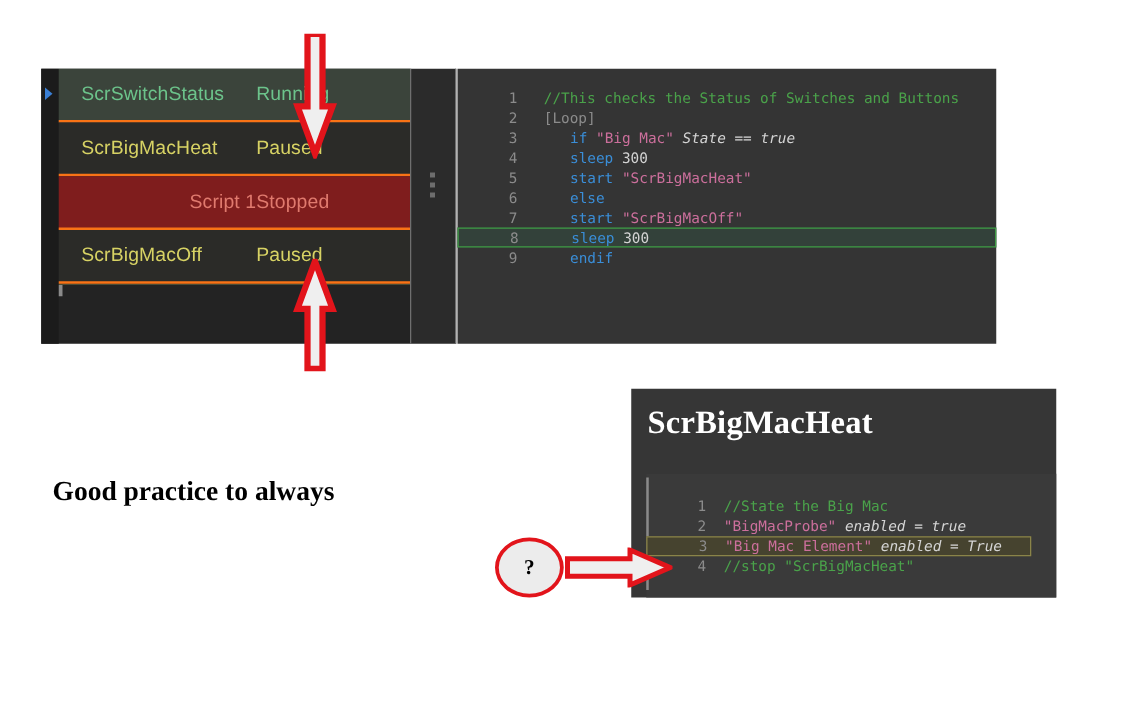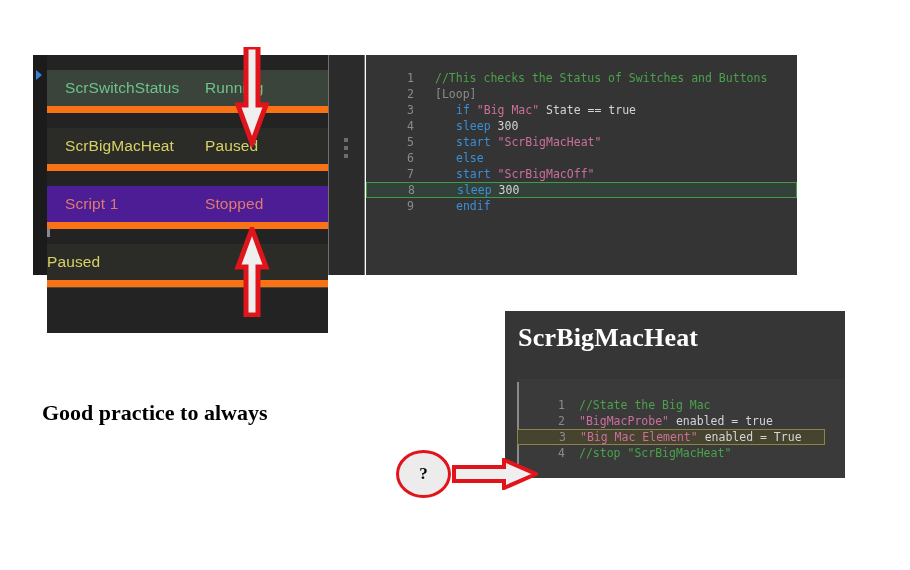--- a/index.html
+++ b/index.html
@@ -39,26 +39,25 @@
     top: 0;
     right: 0;
     top: 0;
   }
   .script-row {
     position: relative;
     height: 43px;
     display: flex;
     align-items: center;
     box-sizing: border-box;
-    border-bottom: 7px solid #f97316;
-    margin-top: 15px;
+    border-bottom: 2px solid #f97316;
   }
   .script-row.state-running { background: #3b443b; }
   .script-row.state-paused  { background: #2b2b28; }
-  .script-row.state-stopped { background: #4c1d95; }
+  .script-row.state-stopped { background: #7f1d1d; text-align: right; }
 
   .script-name {
     margin-left: 18px;
     width: 140px;
     font-size: 15.5px;
     letter-spacing: 0.1px;
   }
   .script-state {
     font-size: 15.5px;
     letter-spacing: 0.1px;
@@ -158,21 +157,21 @@
     border: 1px solid #3f9c45;
     background: #33413a;
     height: 16px;
     box-sizing: border-box;
     margin: 0;
   }
   .tok-comment { color: #4aa24a; }
   .tok-label   { color: #8b8b8b; }
   .tok-kw      { color: #3a8ed8; margin-left: 21px; }
   .tok-str     { color: #cc6f9c; }
-  .tok-plain   { color: #d4d4d4; }
+  .tok-plain   { color: #d4d4d4; font-style: italic; }
   .tok-num     { color: #d4d4d4; }
 
   
   #heat-panel {
     position: absolute;
     left: 505px;
     top: 311px;
     width: 340px;
     height: 167px;
     background: #363636;
@@ -222,21 +221,21 @@
   }
   .heat-line .ln { flex: 0 0 48px; width: 48px; }
   .heat-line .ltext { margin-left: 14px; }
   .heat-line.hl-olive {
     border: 1px solid #8a8449;
     background: #46432f;
     width: 308px;
   }
 
   
-  .anno { position: absolute; margin-top: 20px; }
+  .anno { position: absolute; }
 
   #arrow-down-top  { left: 232px; top: 27px;  width: 40px; height: 100px; }
   #arrow-up-bottom { left: 232px; top: 207px; width: 40px; height: 90px; }
   #arrow-right     { left: 452px; top: 438px; width: 86px; height: 32px; }
 
   #question-circle {
     left: 396px;
     top: 430px;
     width: 55px;
     height: 48px;
@@ -290,20 +289,21 @@
       <span class="script-name">ScrBigMacHeat</span>
       <span class="script-state">Paused</span>
     </div>
 
     <div class="script-row state-stopped">
       <span class="script-name">Script 1</span>
       <span class="script-state">Stopped</span>
     </div>
 
     <div class="script-row state-paused">
+      <span class="script-name">ScrBigMacOff</span>
       <span class="script-state">Paused</span>
     </div>
 
     <div class="list-blank"></div>
   </div>
   <div class="list-blank-tick"></div>
 </div>
 
 <div id="splitter">
   <div class="split-edge" style="left:0;"></div>

